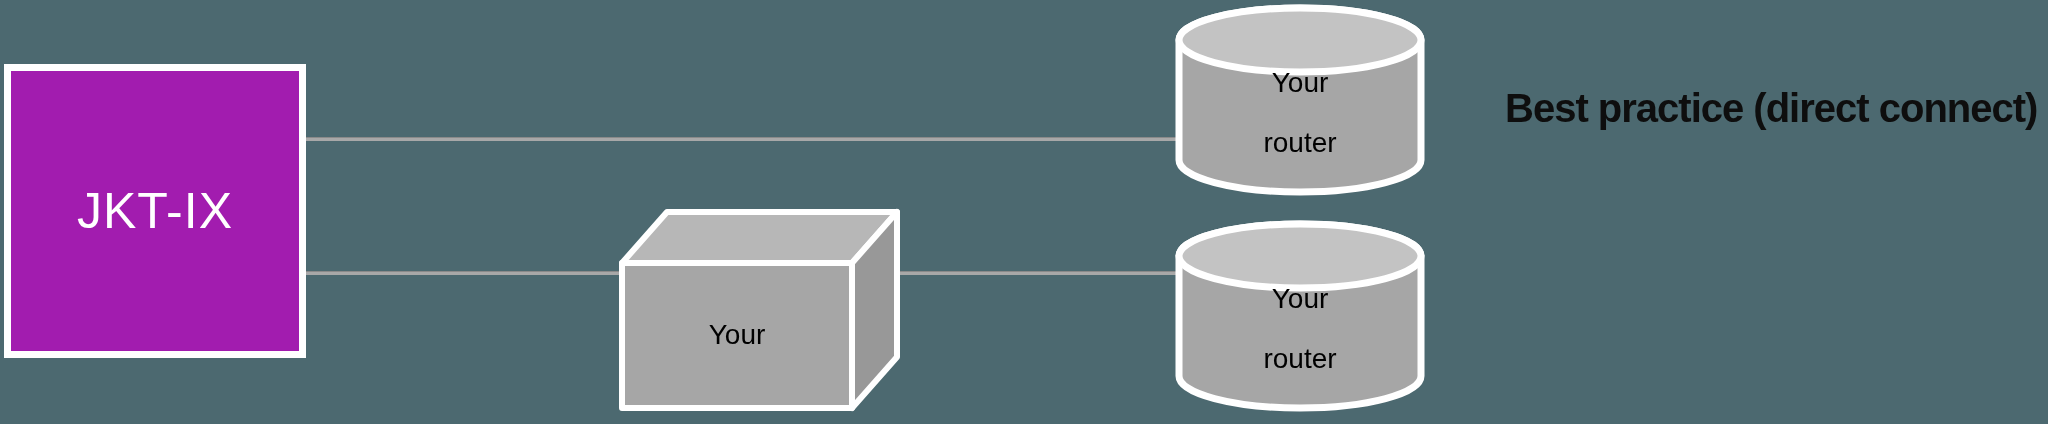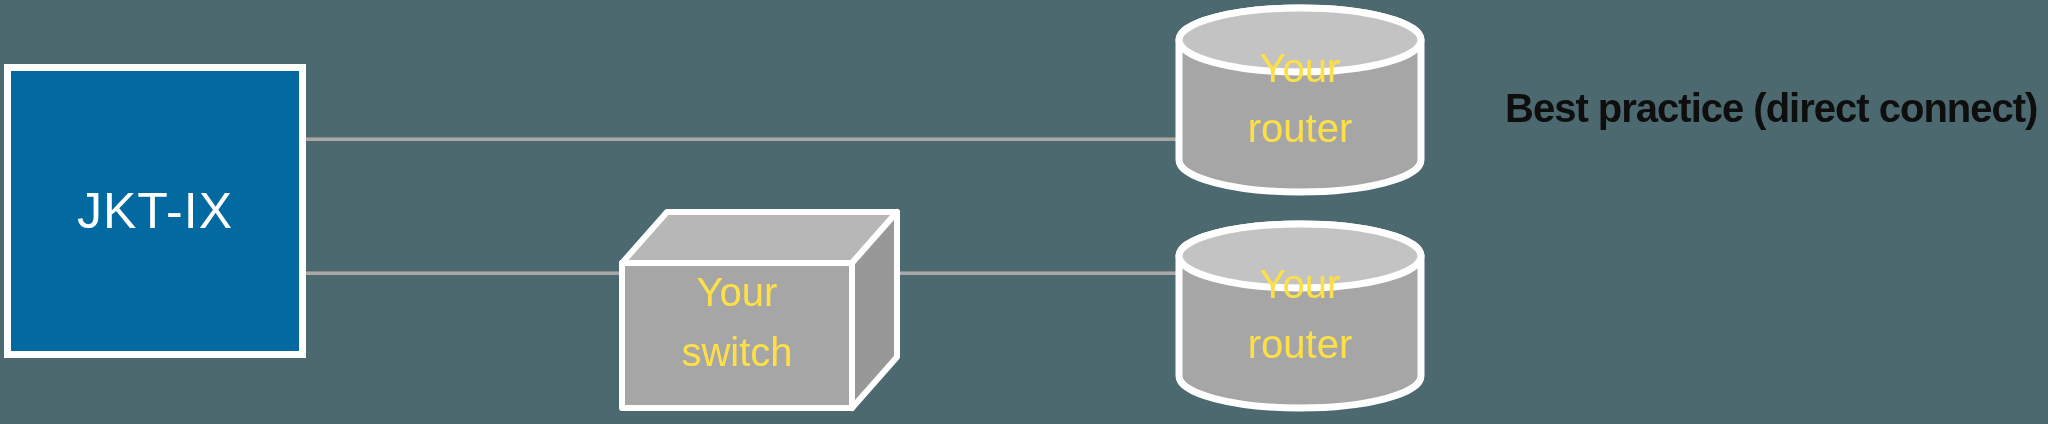--- a/index.html
+++ b/index.html
@@ -7,21 +7,21 @@
     position:relative;
     width:2048px;height:424px;
     background:#4c6970;
     overflow:hidden;
     font-family:"Liberation Sans", sans-serif;
   }
   
   .jkt-box{
     position:absolute;left:4px;top:64px;
     width:288px;height:280px;
-    background:#0369a1;
+    background:#a21caf;
     border:7px solid #ffffff;
     display:flex;align-items:center;justify-content:center;
     color:#ffffff;font-size:50px;letter-spacing:1px;
   }
   
   .connector{
     position:absolute;height:4px;
     background:#a8a8a8;
     border-top:1px solid #8a8a8a;
     box-sizing:border-box;
@@ -29,22 +29,22 @@
   .connector.top{left:306px;top:137px;width:876px;}
   .connector.bottom{left:306px;top:271px;width:876px;}
   
   .switch-svg{position:absolute;left:614px;top:204px;}
   .router-svg{position:absolute;left:1172px;}
   .router-svg.r-top{top:0px;}
   .router-svg.r-bottom{top:216px;}
   
   .node-label{
     position:absolute;
-    display:flex;flex-direction:column;align-items:center;justify-content:flex-start;
-    color:#fde047;font-size:40px;line-height:60px;text-align:center;
+    display:flex;flex-direction:column;align-items:center;justify-content:center;
+    color:#000000;font-size:28px;line-height:60px;text-align:center;
   }
   .switch-label{left:622px;top:262px;width:230px;height:146px;}
   .router-label.r-top{left:1176px;top:38px;width:248px;height:150px;}
   .router-label.r-bottom{left:1176px;top:254px;width:248px;height:150px;}
   
   .annotation{
     position:absolute;left:1505px;
     color:#0e0e0e;font-weight:bold;font-size:40px;line-height:48px;
     letter-spacing:-1px;white-space:nowrap;
   }
@@ -63,21 +63,20 @@
     <span>JKT-IX</span>
   </div>
 
   <svg class="switch-svg" width="292" height="212" viewBox="0 0 292 212">
     <polygon points="8,59 53,8 283,8 238,59" fill="#b7b7b7" stroke="#ffffff" stroke-width="6" stroke-linejoin="round"></polygon>
     <polygon points="238,59 283,8 283,153 238,204" fill="#989898" stroke="#ffffff" stroke-width="6" stroke-linejoin="round"></polygon>
     <polygon points="8,59 238,59 238,204 8,204" fill="#a6a6a6" stroke="#ffffff" stroke-width="6" stroke-linejoin="round"></polygon>
   </svg>
   <div class="node-label switch-label">
     <span>Your</span>
-    <span>switch</span>
   </div>
 
   <svg class="router-svg r-top" width="256" height="200" viewBox="0 0 256 200">
     <path d="M 7 40 L 7 160 A 121 32 0 0 0 249 160 L 249 40 A 121 32 0 0 0 7 40 Z" fill="#a6a6a6" stroke="#ffffff" stroke-width="7"></path>
     <ellipse cx="128" cy="40" rx="121" ry="32" fill="#c3c3c3" stroke="#ffffff" stroke-width="7"></ellipse>
   </svg>
   <div class="node-label router-label r-top">
     <span>Your</span>
     <span>router</span>
   </div>

